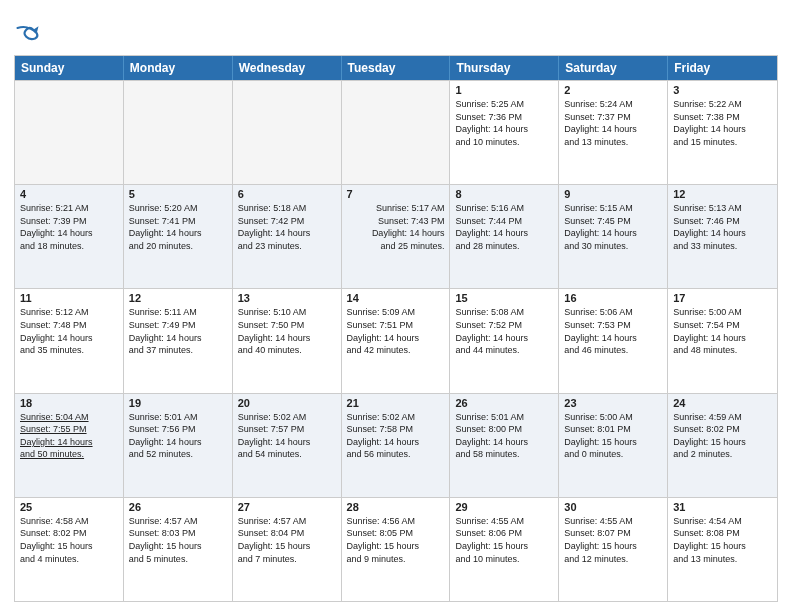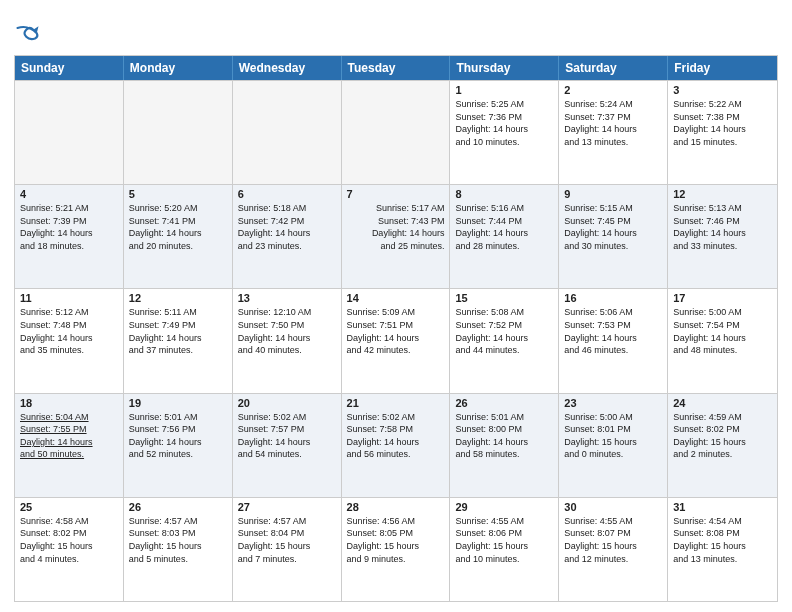--- a/index.html
+++ b/index.html
@@ -225,21 +225,21 @@
           </div>
           <div class="cal-cell">
             <span class="day-num">12</span>
             <div class="cell-text" style="white-space: pre-line;">Sunrise: 5:11 AM
 Sunset: 7:49 PM
 Daylight: 14 hours
 and 37 minutes.</div>
           </div>
           <div class="cal-cell">
             <span class="day-num">13</span>
-            <div class="cell-text" style="white-space: pre-line;">Sunrise: 12:10 AM
+            <div class="cell-text" style="white-space: pre-line;">Sunrise: 5:10 AM
 Sunset: 7:50 PM
 Daylight: 14 hours
 and 40 minutes.</div>
           </div>
           <div class="cal-cell">
             <span class="day-num">14</span>
             <div class="cell-text" style="white-space: pre-line;">Sunrise: 5:09 AM
 Sunset: 7:51 PM
 Daylight: 14 hours
 and 42 minutes.</div>

